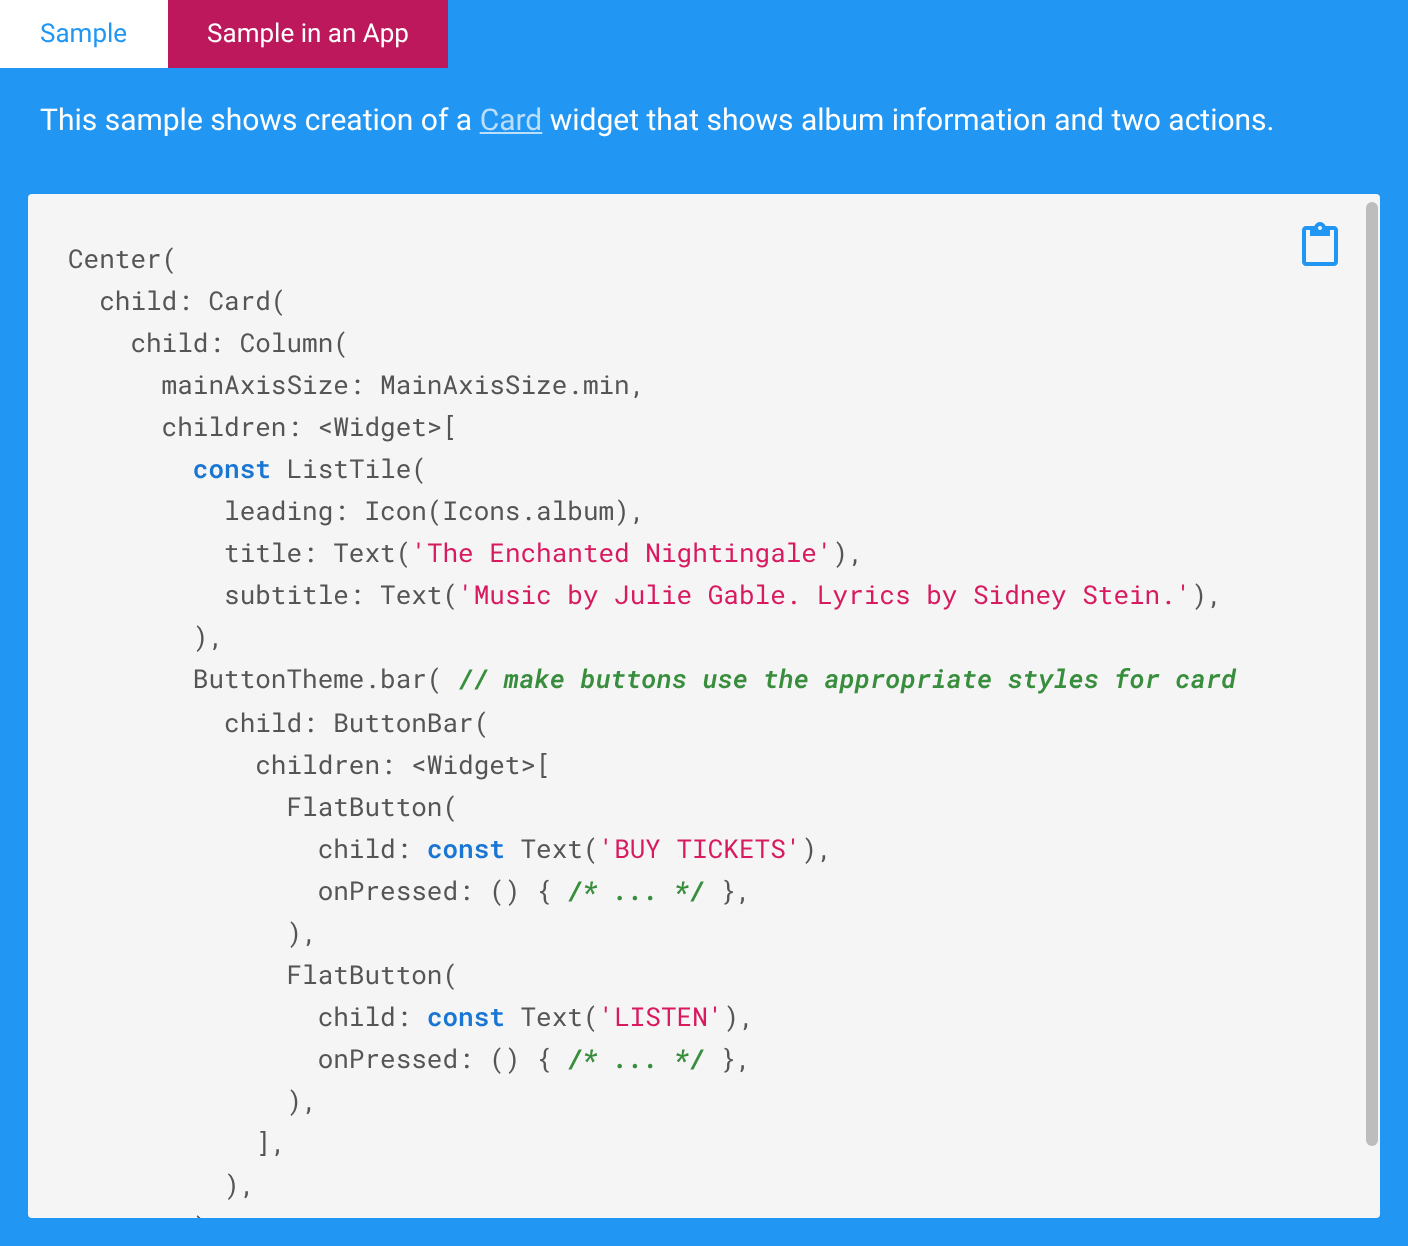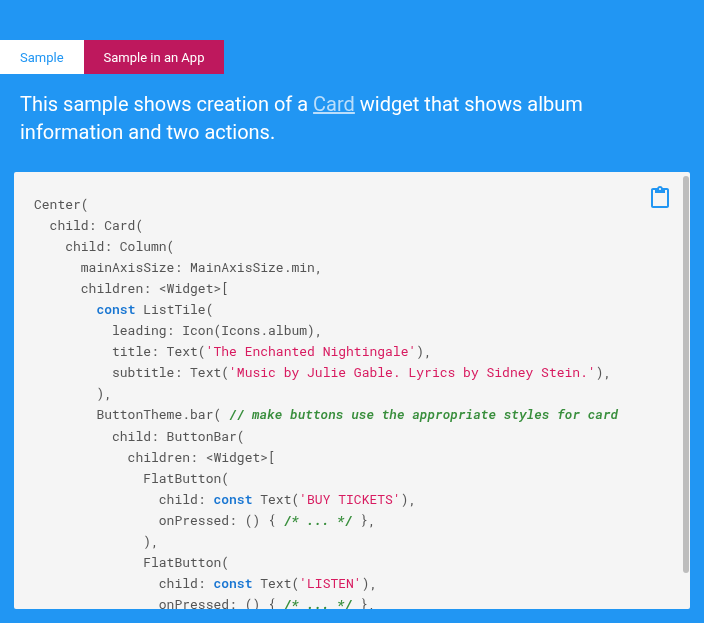--- a/index.html
+++ b/index.html
@@ -13,41 +13,40 @@
   .container {
     background: #2196f3;
     width: 704px;
     height: 623px;
     display: flex;
     flex-direction: column;
   }
   .tabs {
     display: flex;
     height: 34px;
-    margin-top: 40px;
   }
   .tab {
     padding: 0 20px;
     display: flex;
     align-items: center;
     font-size: 13px;
     cursor: pointer;
     color: #fff;
   }
   .tab.active {
     background: #fff;
     color: #2196f3;
   }
   .tab.inactive {
     background: #be185d;
   }
   .description {
     padding: 16px 20px 14px 20px;
     color: #fff;
-    font-size: 20px;
+    font-size: 15px;
     line-height: 1.4;
   }
   .description a {
     color: #bbdefb;
     text-decoration: underline;
   }
   .code-wrapper {
     flex: 1;
     margin: 0 14px 14px 14px;
     display: flex;

